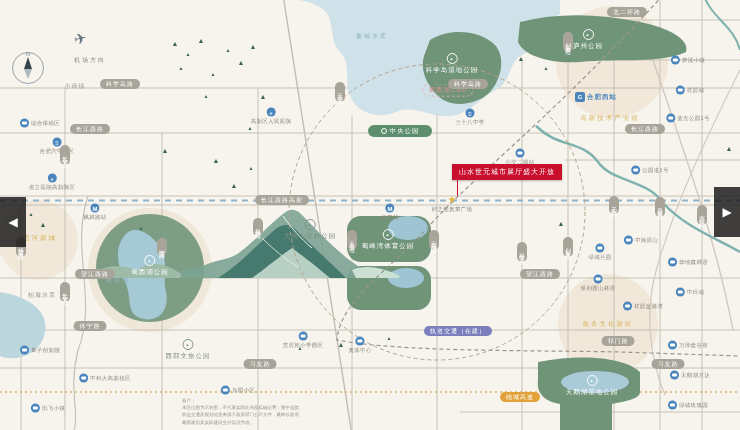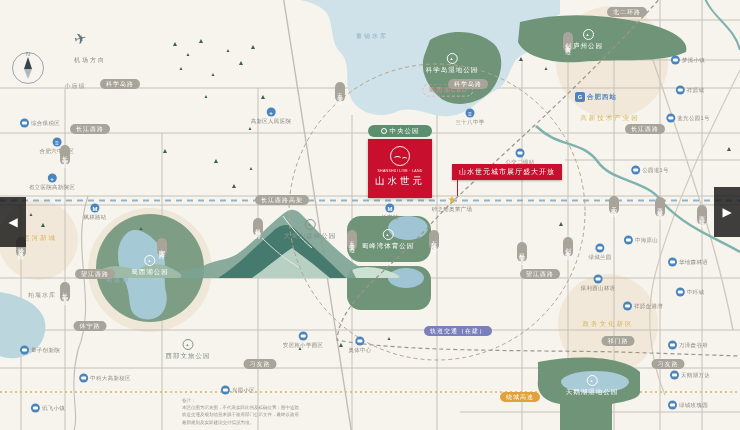--- a/index.html
+++ b/index.html
@@ -174,28 +174,20 @@
       <div class="needle-up"></div>
       <div class="needle-dn"></div>
     </div>
 
     <div id="plane">✈</div>
     <div id="plane-label">机场方向</div>
 
     <div id="park-pill">
       <span class="leaf"></span>
       <span>中央公园</span>
-    </div>
-    <div id="project-block">
-      <div id="emblem">
-          <i></i>
-          <i class="small"></i>
-        </div>
-      <div id="project-en">SHANSHUI LIVE · LAND</div>
-      <div id="project-cn">山水世元</div>
     </div>
     <div id="banner">山水世元城市展厅盛大开放</div>
     <div id="banner-stem"></div>
 
     <div class="nav" id="nav-prev">
       <span>◀</span>
     </div>
     <div class="nav" id="nav-next">
       <span>▶</span>
     </div>

